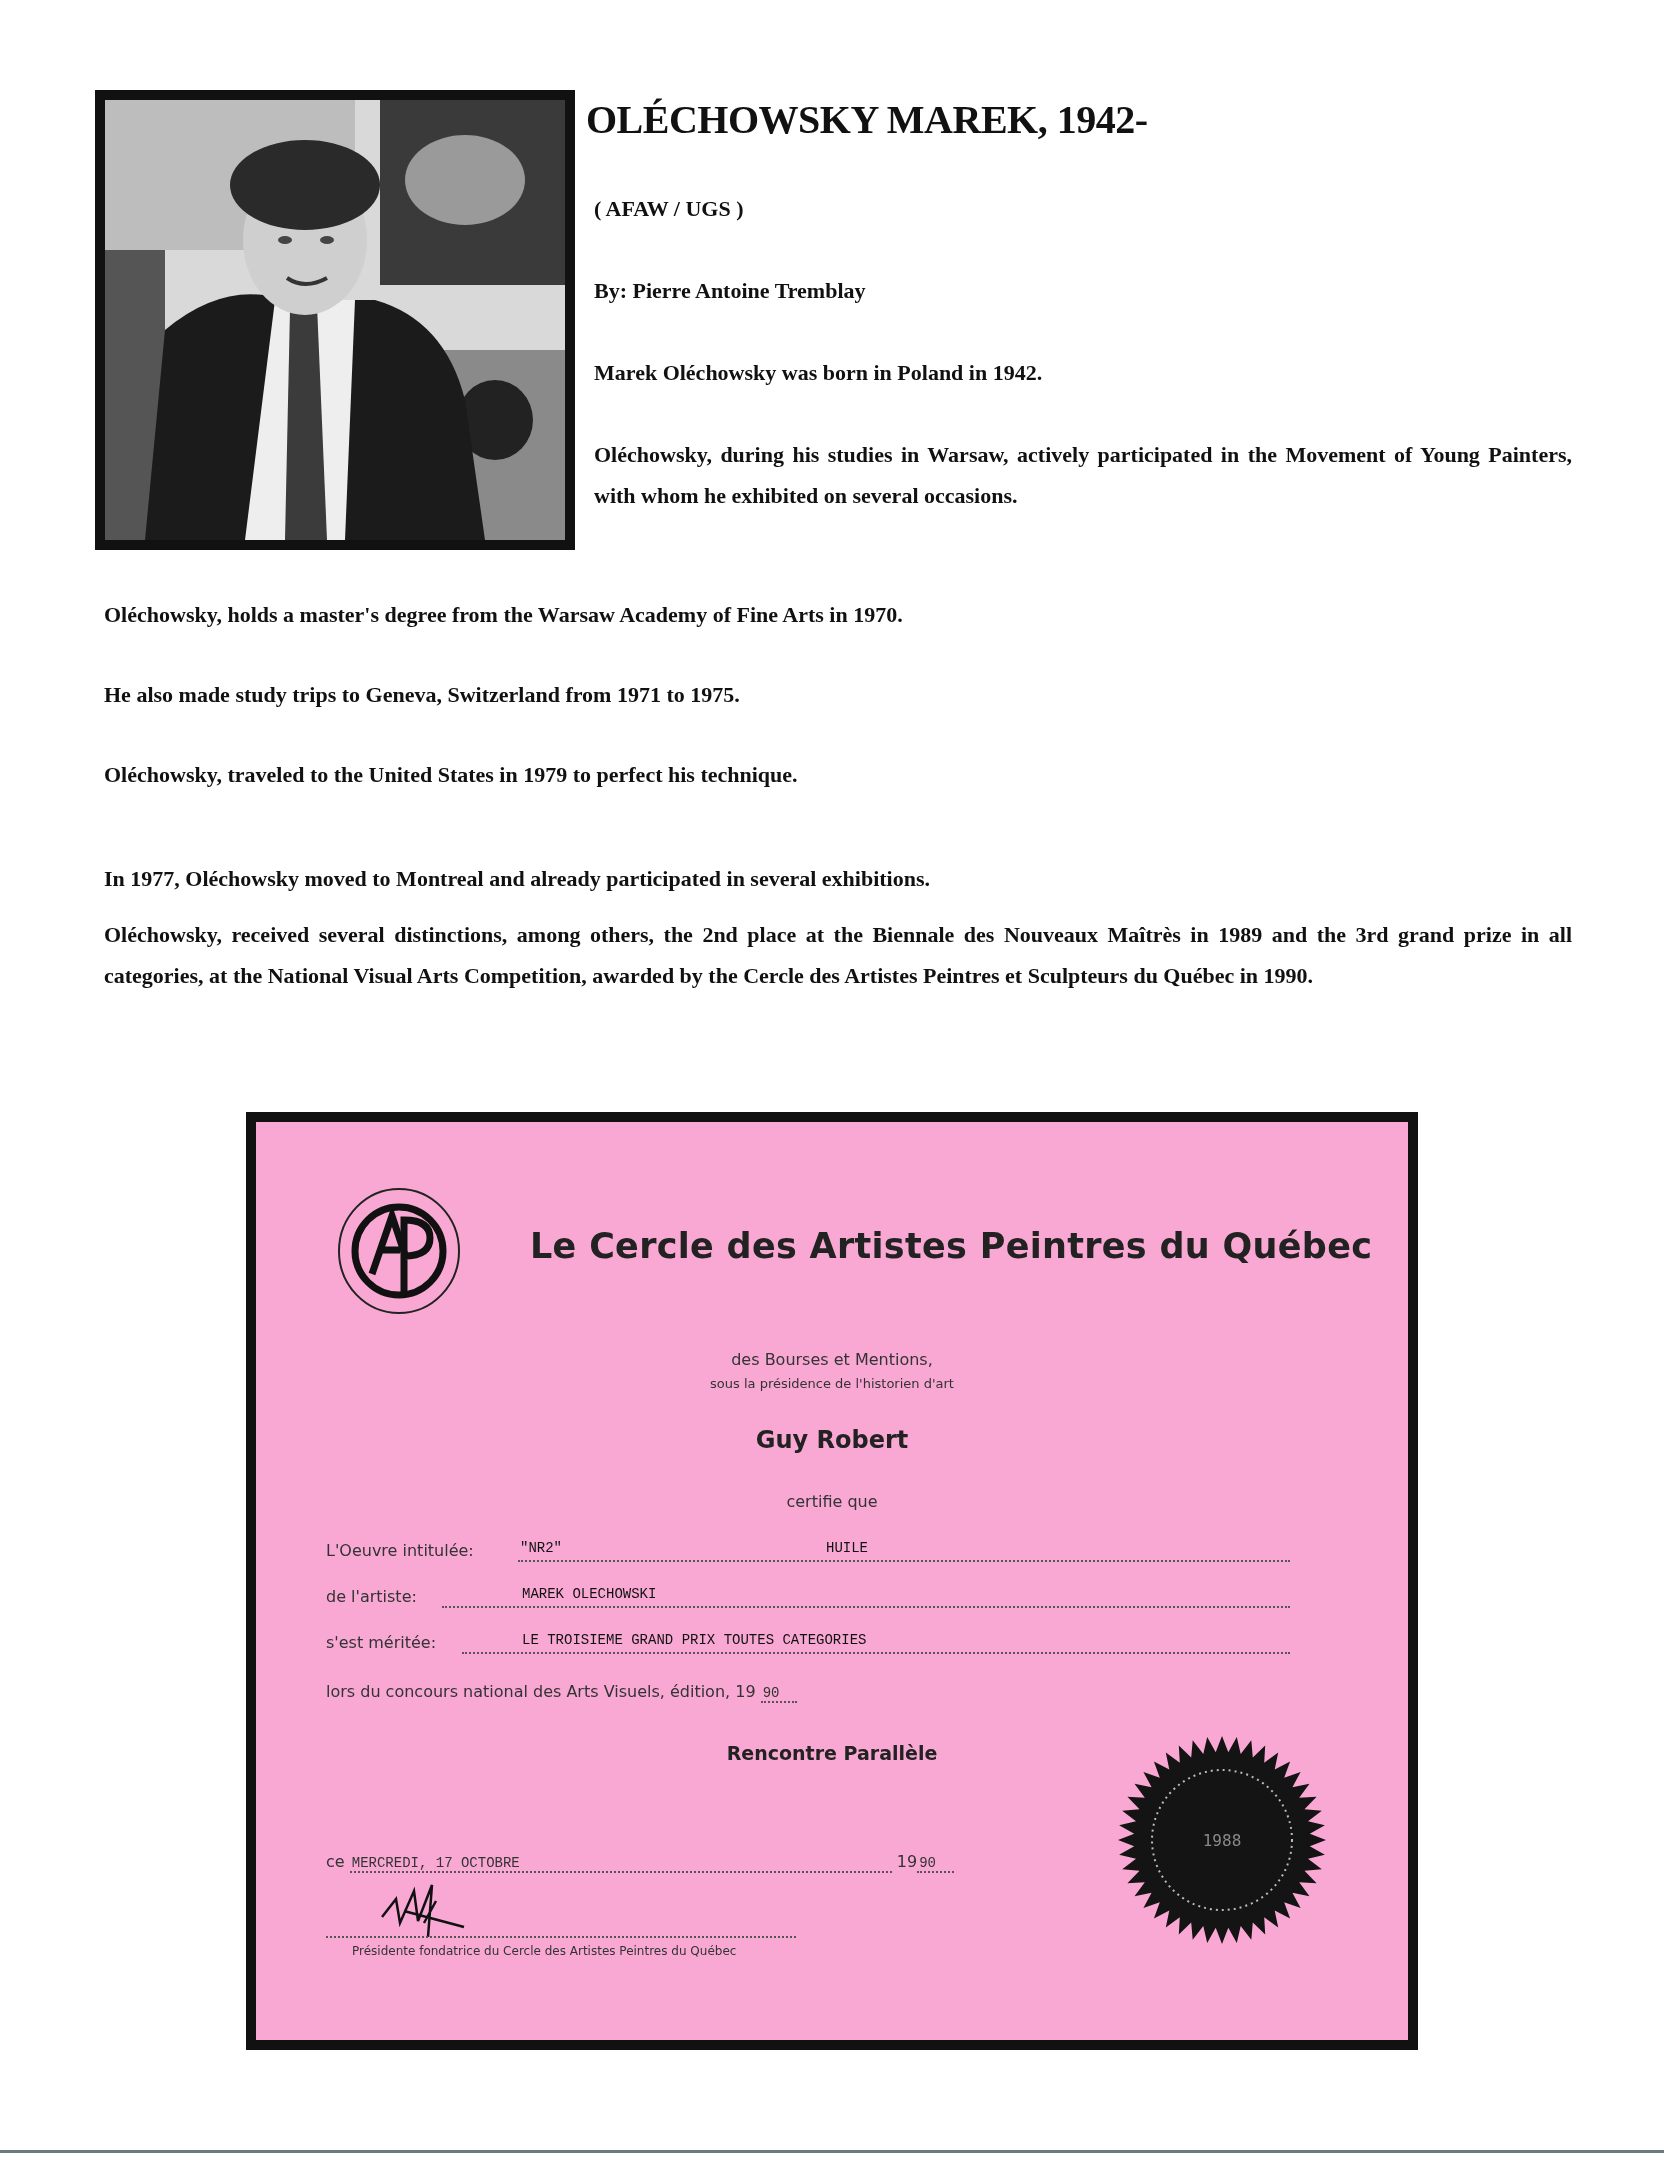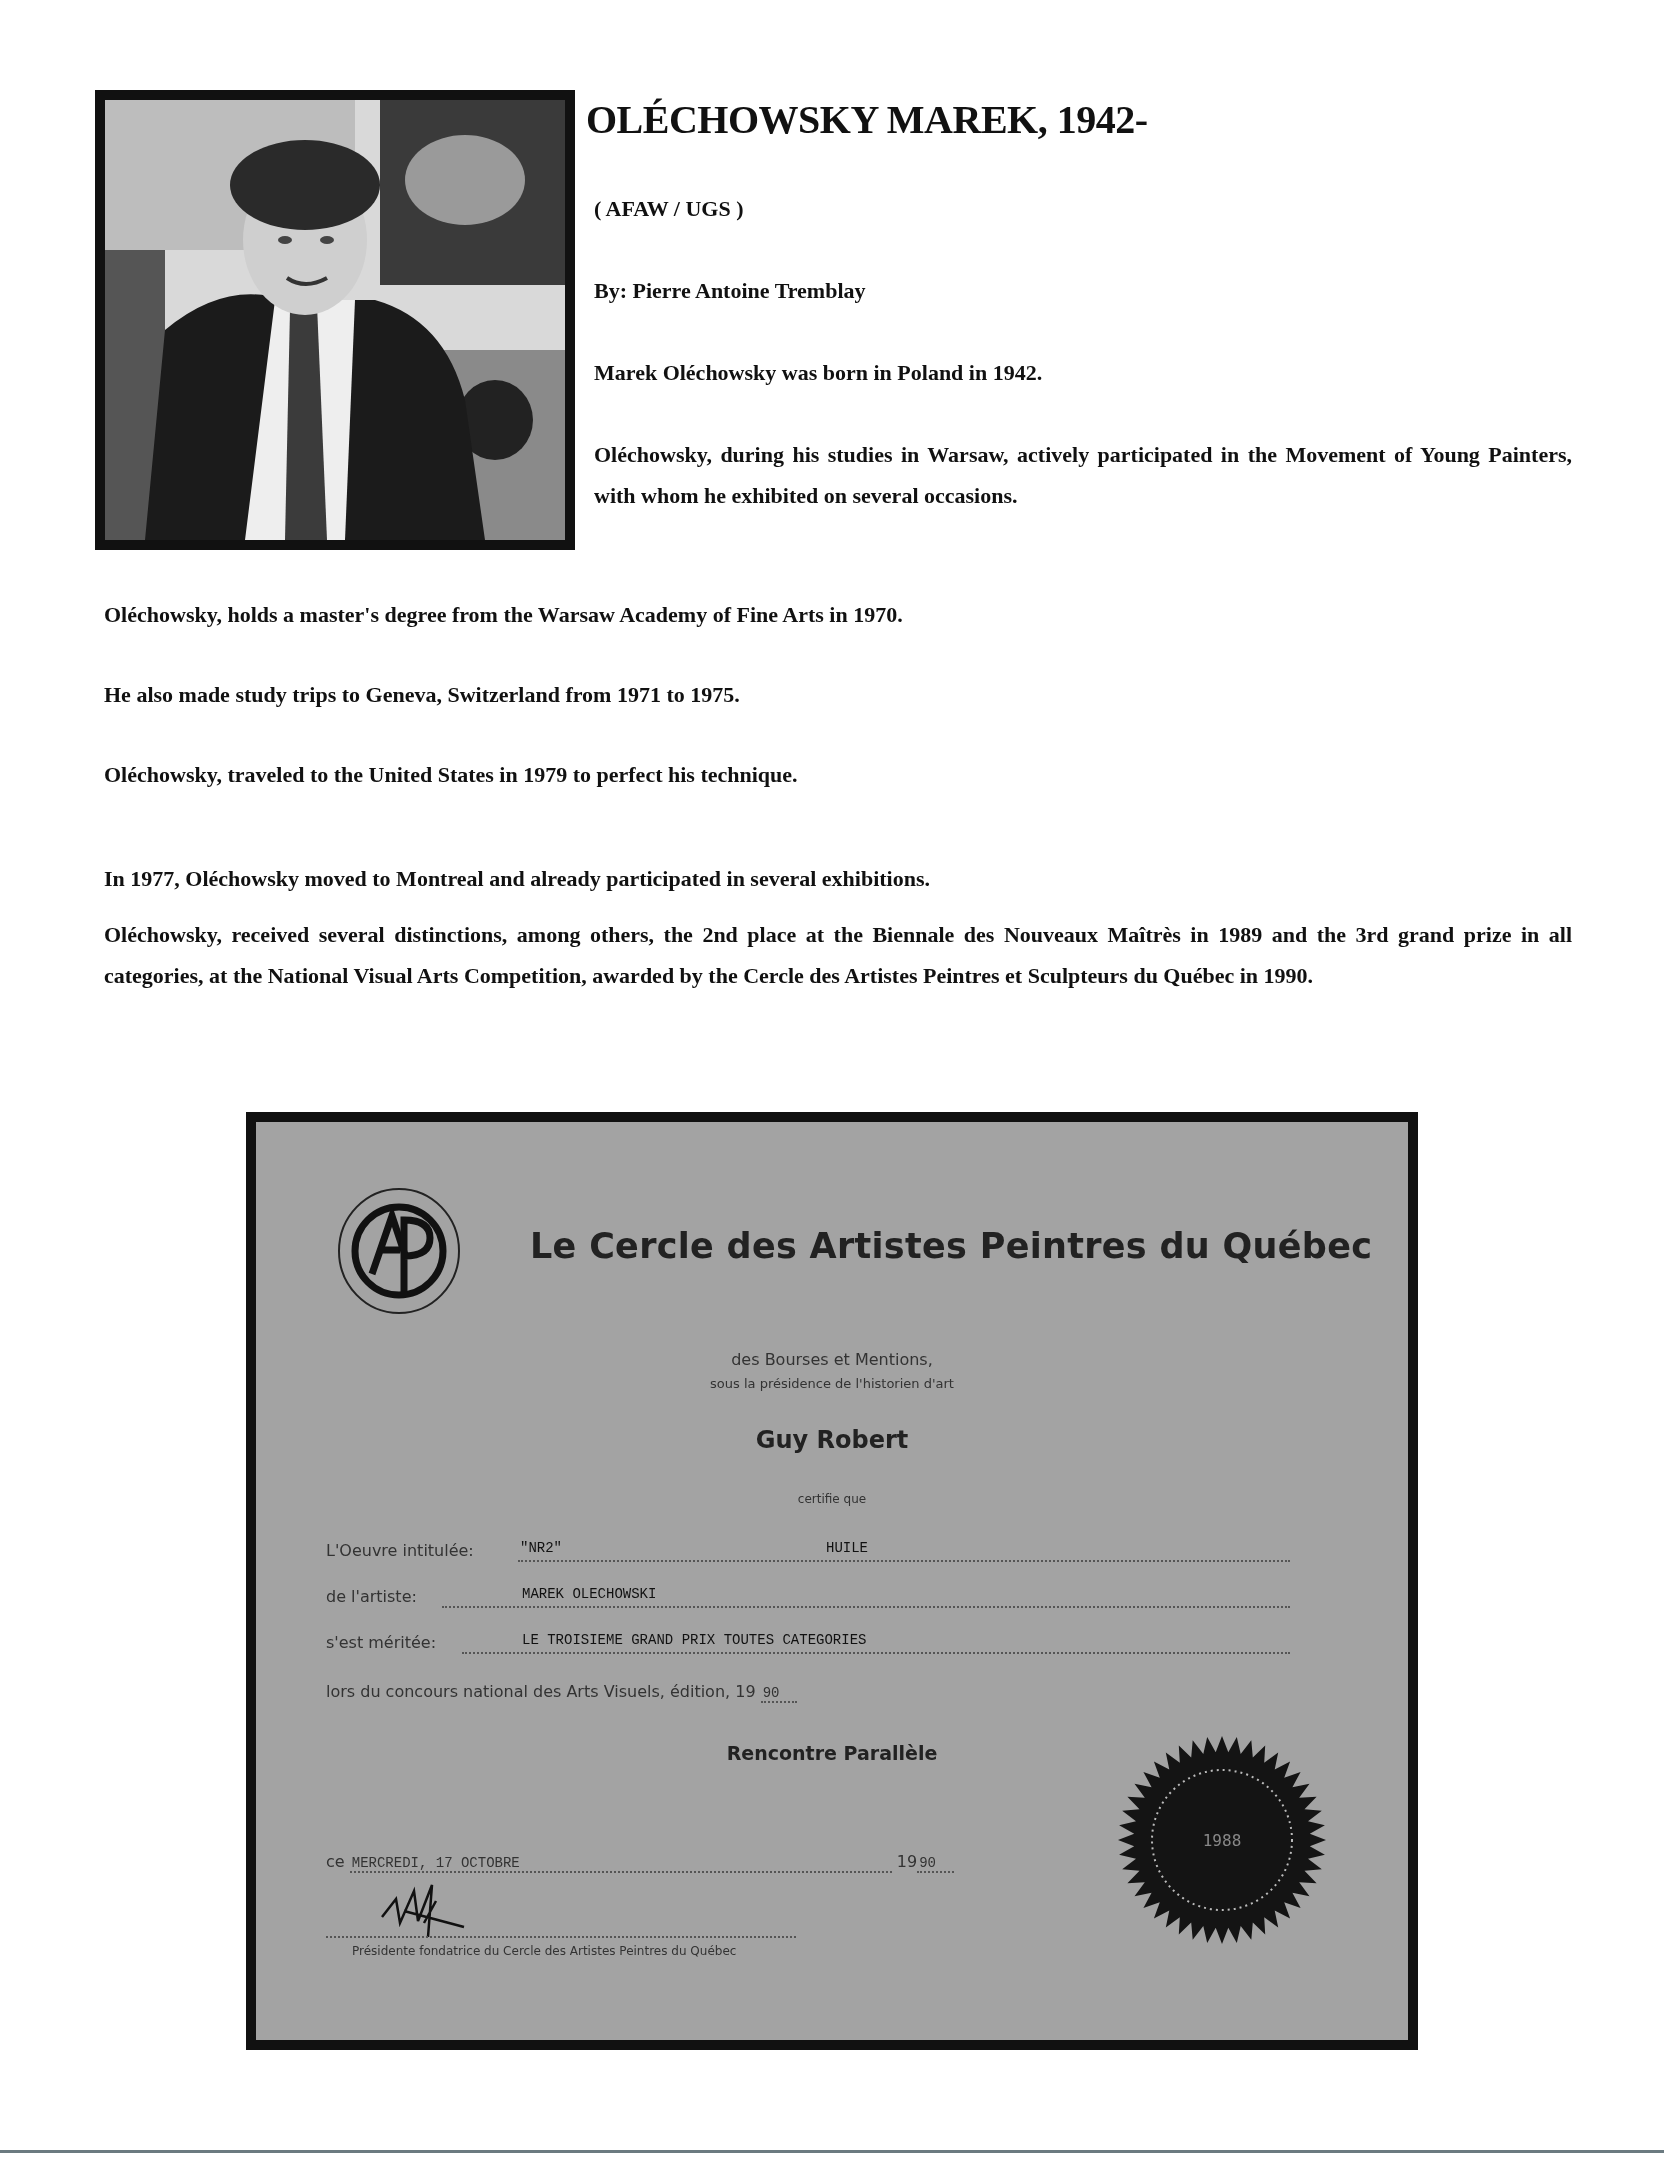--- a/index.html
+++ b/index.html
@@ -9,28 +9,28 @@
   .mono { font-family: "Liberation Mono", "DejaVu Sans Mono", monospace; }
 
   .photo { position: absolute; left: 95px; top: 90px; width: 480px; height: 460px; background: #1a1a1a; box-sizing: border-box; border: 10px solid #111; overflow: hidden; }
   .photo svg { width: 100%; height: 100%; display: block; }
 
   .bio-title { position: absolute; left: 586px; top: 96px; font-size: 40px; letter-spacing: -0.5px; margin: 0; }
   .bio-line { position: absolute; font-size: 22px; margin: 8px; line-height: 41px; }
   .bio-right { left: 586px; width: 978px; text-align: justify; }
   .bio-full { left: 96px; width: 1468px; text-align: justify; }
 
-  .cert { position: absolute; left: 246px; top: 1112px; width: 1172px; height: 938px; box-sizing: border-box; border: 10px solid #111; background: #a3a3a3; }
+  .cert { position: absolute; left: 246px; top: 1112px; width: 1172px; height: 938px; box-sizing: border-box; border: 10px solid #111; background: #f9a8d4; }
   .logo { position: absolute; left: 78px; top: 64px; width: 130px; height: 130px; }
   .cert-title { position: absolute; left: 274px; top: 104px; font-size: 35px; font-weight: bold; color: #222; letter-spacing: 0.3px; }
   .center-block { position: absolute; left: 0; width: 100%; text-align: center; color: #333; }
   .c-committee { top: 226px; font-size: 16px; line-height: 24px; }
   .c-committee .small { font-size: 13px; }
   .c-name { top: 304px; font-size: 24px; font-weight: bold; color: #222; }
-  .c-certifie { top: 370px; font-size: 12px; }
+  .c-certifie { top: 370px; font-size: 16px; }
   .field { position: absolute; left: 70px; width: 964px; height: 28px; font-size: 16px; color: #333; }
   .field .lbl { position: absolute; left: 0; bottom: 2px; white-space: nowrap; }
   .field .line { position: absolute; bottom: 0; right: 0; border-bottom: 2px dotted #555; }
   .field .val { position: absolute; bottom: 6px; font-size: 14px; color: #111; white-space: nowrap; }
   .plain { position: absolute; font-size: 16px; color: #333; white-space: nowrap; }
   .ul { display: inline-block; border-bottom: 2px dotted #555; padding: 0 18px 0 2px; }
   .rencontre { top: 620px; font-size: 19px; font-weight: bold; color: #222; }
   .foi { top: 678px; font-size: 16px; }
   .seal { position: absolute; left: 856px; top: 608px; width: 220px; height: 220px; }
   .sig { position: absolute; left: 118px; top: 755px; width: 110px; height: 62px; }

